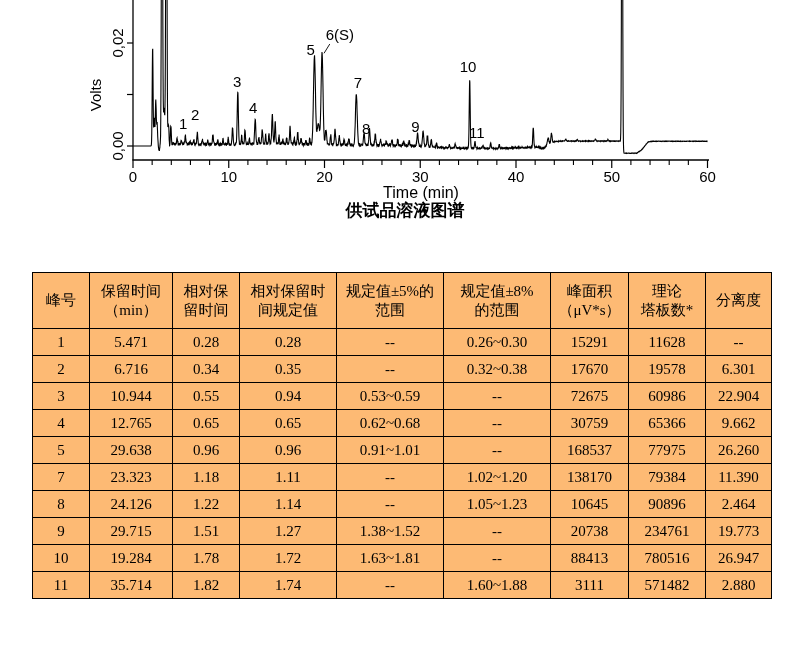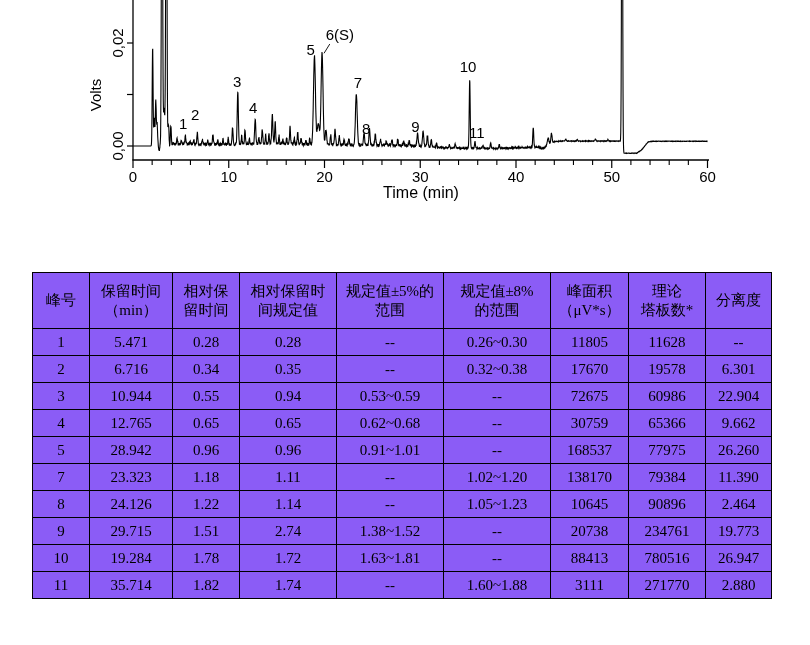--- a/index.html
+++ b/index.html
@@ -4,21 +4,21 @@
 <style>
   html,body{margin:0;padding:0}
   body{width:810px;height:645px;background:#fff;color:#000;
        font-family:"Liberation Serif","DejaVu Serif",serif}
   .page{position:relative;width:810px;height:645px;overflow:hidden;background:#fff}
   svg text{font-family:"Liberation Sans","DejaVu Sans",sans-serif;fill:#000}
   .chrom{position:absolute;left:0;top:0}
   .caption{position:absolute;left:0;top:200px;width:810px;text-align:center}
   .cap-title{font-weight:bold;font-size:17px;line-height:22px}
   .cap-line{font-size:16px;line-height:22px}
-  table.peaks{position:absolute;left:32px;top:272px;border-collapse:collapse;table-layout:fixed;background:#8b5cf6}
+  table.peaks{position:absolute;left:32px;top:272px;border-collapse:collapse;table-layout:fixed;background:#fdba74}
   table.peaks th,table.peaks td{border:1px solid #000;text-align:center;vertical-align:middle;
        padding:0;font-weight:normal;overflow:hidden;white-space:nowrap}
   table.peaks th{height:55px;font-size:15px;line-height:19px}
   table.peaks td{height:26px;font-size:15px}
   .footnote{position:absolute;left:88px;top:624px;font-size:16px}
 </style>
 </head>
 <body>
 
 <div class="page">
@@ -80,20 +80,21 @@
       <text x="339.82" y="39.91" text-anchor="middle" font-size="15">6(S)</text>
       <text x="358.0125" y="87.805" text-anchor="middle" font-size="15">7</text>
       <text x="366.15125" y="134.155" text-anchor="middle" font-size="15">8</text>
       <text x="415.4625" y="132.095" text-anchor="middle" font-size="15">9</text>
       <text x="468.125" y="71.84" text-anchor="middle" font-size="15">10</text>
       <text x="476.74249999999995" y="137.76" text-anchor="middle" font-size="15">11</text>
       <line x1="329.76625" y1="44.02999999999999" x2="324.02125" y2="53.30000000000001" stroke="#000" stroke-width="0.9"></line>
     </svg>
 
   <div class="caption">
+    <div class="cap-title">供试品溶液图谱</div>
   </div>
 
   <table class="peaks">
     <colgroup id="cols">
         <col style="width: 57px;">
         <col style="width: 83px;">
         <col style="width: 67px;">
         <col style="width: 97px;">
         <col style="width: 107px;">
         <col style="width: 107px;">
@@ -140,21 +141,21 @@
         </tr>
       </thead>
     <tbody id="tbody">
         <tr>
           <td>1</td>
           <td>5.471</td>
           <td>0.28</td>
           <td>0.28</td>
           <td>--</td>
           <td>0.26~0.30</td>
-          <td>11805</td>
+          <td>15291</td>
           <td>11628</td>
           <td>--</td>
         </tr>
         <tr>
           <td>2</td>
           <td>6.716</td>
           <td>0.34</td>
           <td>0.35</td>
           <td>--</td>
           <td>0.32~0.38</td>
@@ -179,21 +180,21 @@
           <td>0.65</td>
           <td>0.65</td>
           <td>0.62~0.68</td>
           <td>--</td>
           <td>30759</td>
           <td>65366</td>
           <td>9.662</td>
         </tr>
         <tr>
           <td>5</td>
-          <td>28.942</td>
+          <td>29.638</td>
           <td>0.96</td>
           <td>0.96</td>
           <td>0.91~1.01</td>
           <td>--</td>
           <td>168537</td>
           <td>77975</td>
           <td>26.260</td>
         </tr>
         <tr>
           <td>7</td>
@@ -214,21 +215,21 @@
           <td>--</td>
           <td>1.05~1.23</td>
           <td>10645</td>
           <td>90896</td>
           <td>2.464</td>
         </tr>
         <tr>
           <td>9</td>
           <td>29.715</td>
           <td>1.51</td>
-          <td>2.74</td>
+          <td>1.27</td>
           <td>1.38~1.52</td>
           <td>--</td>
           <td>20738</td>
           <td>234761</td>
           <td>19.773</td>
         </tr>
         <tr>
           <td>10</td>
           <td>19.284</td>
           <td>1.78</td>
@@ -240,19 +241,19 @@
           <td>26.947</td>
         </tr>
         <tr>
           <td>11</td>
           <td>35.714</td>
           <td>1.82</td>
           <td>1.74</td>
           <td>--</td>
           <td>1.60~1.88</td>
           <td>3111</td>
-          <td>271770</td>
+          <td>571482</td>
           <td>2.880</td>
         </tr>
       </tbody>
   </table>
 
 </div>
 
 </body></html>

